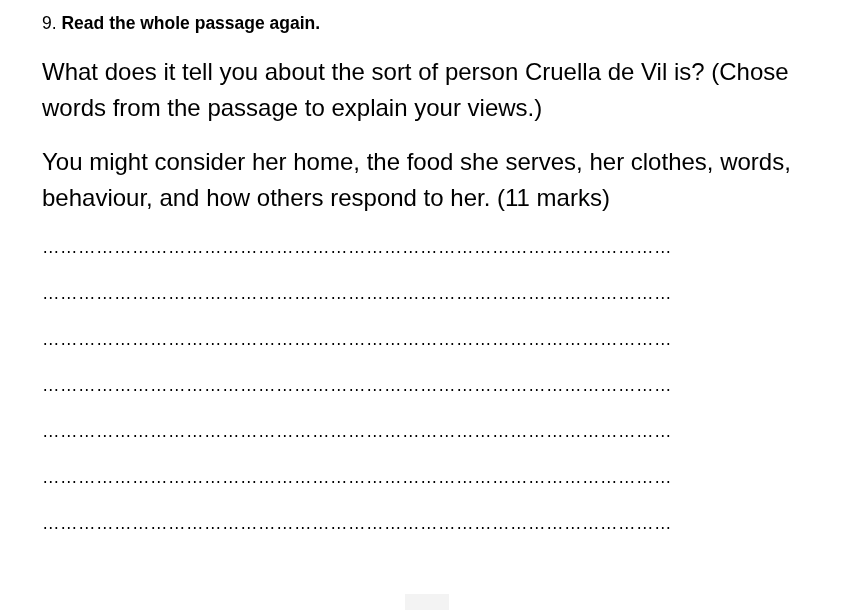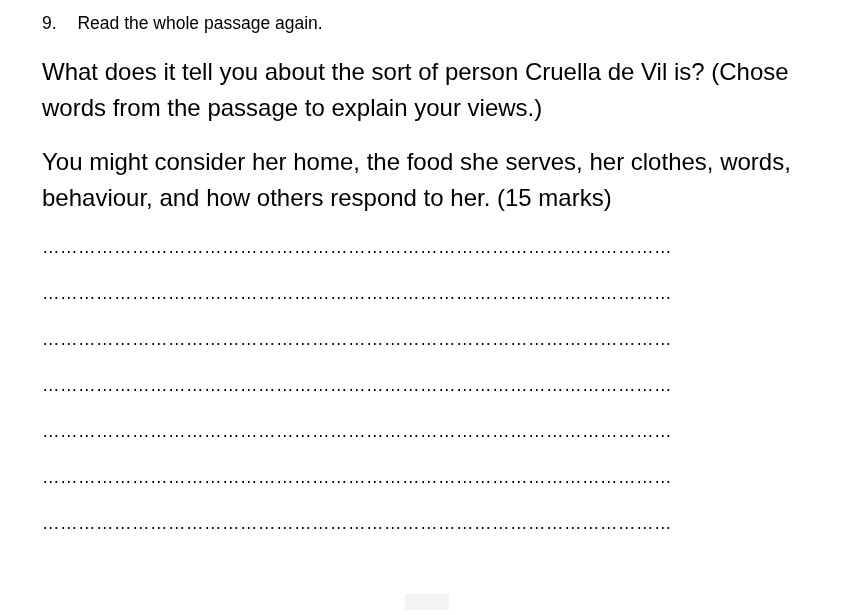--- a/index.html
+++ b/index.html
@@ -24,22 +24,21 @@
   .q-heading {
     font-size: 17.5px;
     line-height: 1.35;
     margin: 0 0 18px 0;
     white-space: nowrap;
   }
   .q-num {
     font-weight: 400;
   }
   .q-title {
-    font-weight: 400;
-    margin-left: 16px;
+    font-weight: 700;
   }
   .q-para {
     font-size: 24px;
     line-height: 1.52;
     margin: 0 0 17px 0;
     max-width: 752px;
   }
   .q-para.second {
     margin-bottom: 22px;
   }
@@ -70,21 +69,21 @@
 
 <div class="page">
 
   <p class="q-heading">
     <span class="q-num">9.</span>
     <span class="q-title">Read the whole passage again.</span>
   </p>
 
   <p class="q-para">What does it tell you about the sort of person Cruella de Vil is? (Chose words from the passage to explain your views.)</p>
 
-  <p class="q-para second">You might consider her home, the food she serves, her clothes, words, behaviour, and how others respond to her. (15 marks)</p>
+  <p class="q-para second">You might consider her home, the food she serves, her clothes, words, behaviour, and how others respond to her. (11 marks)</p>
 
   <div class="answer-lines">
     <div class="dotted-line">……………………………………………………………………………………………</div>
     <div class="dotted-line">……………………………………………………………………………………………</div>
     <div class="dotted-line">……………………………………………………………………………………………</div>
     <div class="dotted-line">……………………………………………………………………………………………</div>
     <div class="dotted-line">……………………………………………………………………………………………</div>
     <div class="dotted-line">……………………………………………………………………………………………</div>
     <div class="dotted-line">……………………………………………………………………………………………</div>
   </div>

